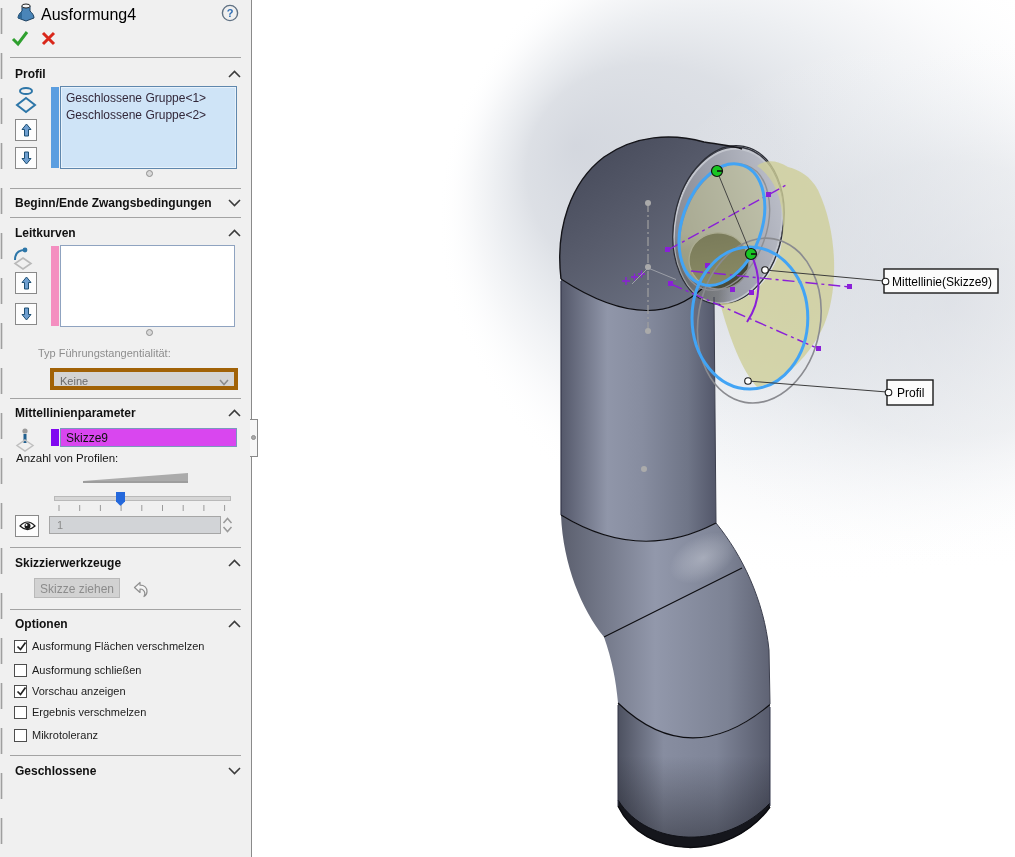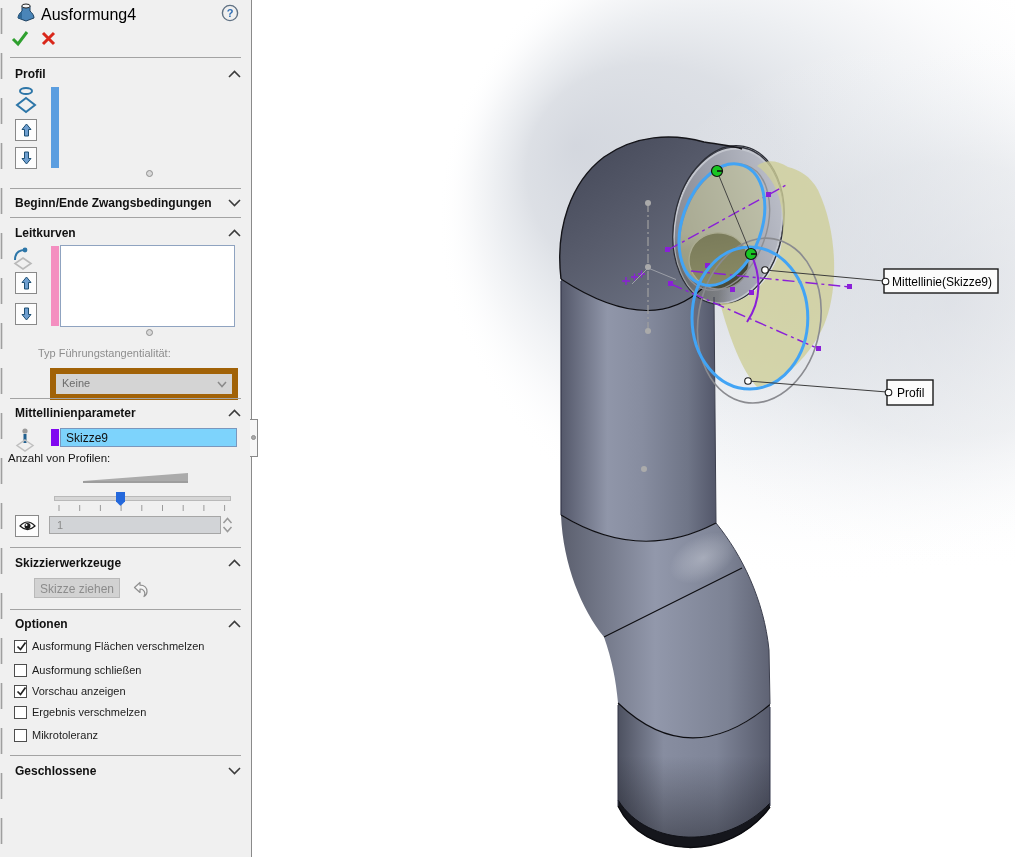--- a/index.html
+++ b/index.html
@@ -218,20 +218,25 @@
   </svg>
   <div class="btn" style="top:119px"></div>
   <svg class="abs" style="left:21px;top:123px" width="11" height="14" viewBox="0 0 11 14">
     <path d="M5.5,1 L10,6.5 L7.5,6.5 L7.5,13 L3.5,13 L3.5,6.5 L1,6.5 Z" fill="#6f9fd0" stroke="#1d4f73" stroke-width="1"></path>
   </svg>
   <div class="btn" style="top:147px"></div>
   <svg class="abs" style="left:21px;top:151px" width="11" height="14" viewBox="0 0 11 14">
     <path d="M5.5,13 L10,7.5 L7.5,7.5 L7.5,1 L3.5,1 L3.5,7.5 L1,7.5 Z" fill="#6f9fd0" stroke="#1d4f73" stroke-width="1"></path>
   </svg>
   <div class="abs" style="left:51px;top:87px;width:8px;height:81px;background:#5b9ee0;"></div>
+  <div class="abs" style="left:60px;top:86px;width:177px;height:83px;border:1px solid #5f87ad;background:#cfe4f7;box-sizing:border-box;">
+    <div style="position:absolute;left:0;top:0;right:0;bottom:0;border:1px solid #e8f2fb;"></div>
+    <div style="position:absolute;left:5px;top:4px;font-size:12px;color:#33283a;">Geschlossene Gruppe&lt;1&gt;</div>
+    <div style="position:absolute;left:5px;top:20.5px;font-size:12px;color:#33283a;">Geschlossene Gruppe&lt;2&gt;</div>
+  </div>
   <div class="abs" style="left:146px;top:170px;width:7px;height:7px;border-radius:50%;background:#d9d9d9;border:1px solid #8f8f8f;box-sizing:border-box;"></div>
   <div class="sep" style="top:188px"></div>
 
   <div class="hdr" style="top:196px">Beginn/Ende Zwangsbedingungen</div>
   <svg class="chev" style="top:199px" viewBox="0 0 13 8">
       <path d="M1,1 L6.5,6.5 L12,1" fill="none" stroke="#3c3c3c" stroke-width="1.6"></path>
     </svg>
   <div class="sep" style="top:217px"></div>
 
   <div class="hdr" style="top:226px">Leitkurven</div>
@@ -248,42 +253,42 @@
     <path d="M5.5,1 L10,6.5 L7.5,6.5 L7.5,13 L3.5,13 L3.5,6.5 L1,6.5 Z" fill="#6f9fd0" stroke="#1d4f73" stroke-width="1"></path>
   </svg>
   <div class="btn" style="top:303px"></div>
   <svg class="abs" style="left:21px;top:307px" width="11" height="14" viewBox="0 0 11 14">
     <path d="M5.5,13 L10,7.5 L7.5,7.5 L7.5,1 L3.5,1 L3.5,7.5 L1,7.5 Z" fill="#6f9fd0" stroke="#1d4f73" stroke-width="1"></path>
   </svg>
   <div class="abs" style="left:51px;top:246px;width:8px;height:80px;background:#f48fc0;"></div>
   <div class="abs" style="left:60px;top:245px;width:175px;height:82px;border:1px solid #8fa3c0;background:#fff;box-sizing:border-box;"></div>
   <div class="abs" style="left:146px;top:329px;width:7px;height:7px;border-radius:50%;background:#d9d9d9;border:1px solid #8f8f8f;box-sizing:border-box;"></div>
   <div class="abs" style="left:38px;top:347px;font-size:11px;color:#8d8d8d;">Typ Führungstangentialität:</div>
-  <div class="abs" style="left:50px;top:368px;width:188px;height:32px;background:#d4d4d4;border:6px solid #a16207;box-sizing:border-box;">
+  <div class="abs" style="left:50px;top:368px;width:188px;height:22px;background:#d4d4d4;border:4px solid #a16207;box-sizing:border-box;">
     <div style="position:absolute;left:6px;top:3px;font-size:11px;color:#6b6b6b;">Keine</div>
     <svg style="position:absolute;right:5px;top:7px" width="10" height="7" viewBox="0 0 10 7">
         <path d="M1,1 L5,5.5 L9,1" fill="none" stroke="#8a8a8a" stroke-width="1.5"></path>
       </svg>
   </div>
   <div class="sep" style="top:398px"></div>
 
   <div class="hdr" style="top:406px">Mittellinienparameter</div>
   <svg class="chev" style="top:409px" viewBox="0 0 13 8">
       <path d="M1,7 L6.5,1.5 L12,7" fill="none" stroke="#3c3c3c" stroke-width="1.6"></path>
     </svg>
   <svg class="abs" style="left:13px;top:426px" width="24" height="26" viewBox="0 0 24 26">
     <circle cx="12" cy="5" r="2.6" fill="#9a9a9a"></circle>
     <path d="M12,8 L12,17" stroke="#1f5f8f" stroke-width="3"></path>
     <path d="M12,14 L20,19.5 L12,25 L4,19.5 Z" fill="none" stroke="#c0c0c0" stroke-width="1.5"></path>
   </svg>
   <div class="abs" style="left:51px;top:429px;width:8px;height:17px;background:#8007f0;"></div>
-  <div class="abs" style="left:60px;top:428px;width:177px;height:19px;border:1px solid #7a97bd;background:#7dd3fc;box-sizing:border-box;">
+  <div class="abs" style="left:60px;top:428px;width:177px;height:19px;border:1px solid #7a97bd;background:#d946ef;box-sizing:border-box;">
     <div style="position:absolute;left:5px;top:2px;font-size:12px;color:#111;">Skizze9</div>
   </div>
-  <div class="abs" style="left:8px;top:452px;font-size:11.5px;color:#151515;">Anzahl von Profilen:</div>
+  <div class="abs" style="left:16px;top:452px;font-size:11.5px;color:#151515;">Anzahl von Profilen:</div>
   <svg class="abs" style="left:83px;top:470px" width="105" height="14" viewBox="0 0 105 14">
     <path d="M0,11 L105,3 L105,11 Z" fill="#ababab"></path>
     <rect x="0" y="11" width="105" height="2" fill="#9d9d9d"></rect>
   </svg>
   <div class="abs" style="left:54px;top:496px;width:175px;height:3px;background:#d6d6d6;border:1px solid #b9b9b9;box-sizing:content-box;"></div>
   <div class="abs" style="left:116px;top:492px;width:9px;height:14px;background:#2468dc;clip-path:polygon(0 0,100% 0,100% 68%,50% 100%,0 68%);"></div>
   <svg class="abs" style="left:54px;top:504px" width="176" height="8" viewBox="0 0 176 8">
     <g stroke="#9a9a9a" stroke-width="1">
       <line x1="5" y1="1" x2="5" y2="7"></line>
         <line x1="25.7" y1="1" x2="25.7" y2="7"></line>

